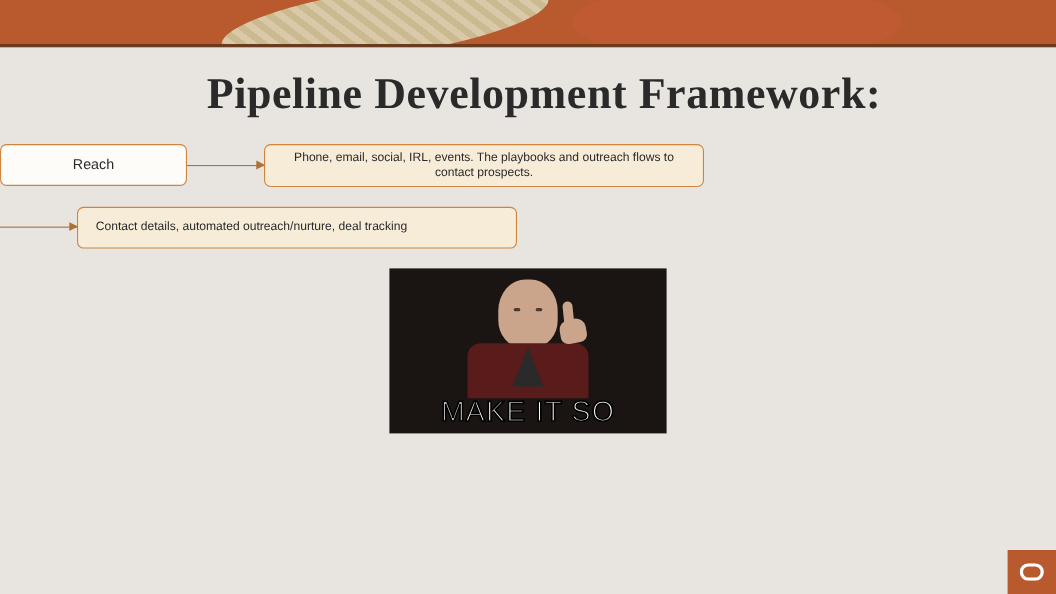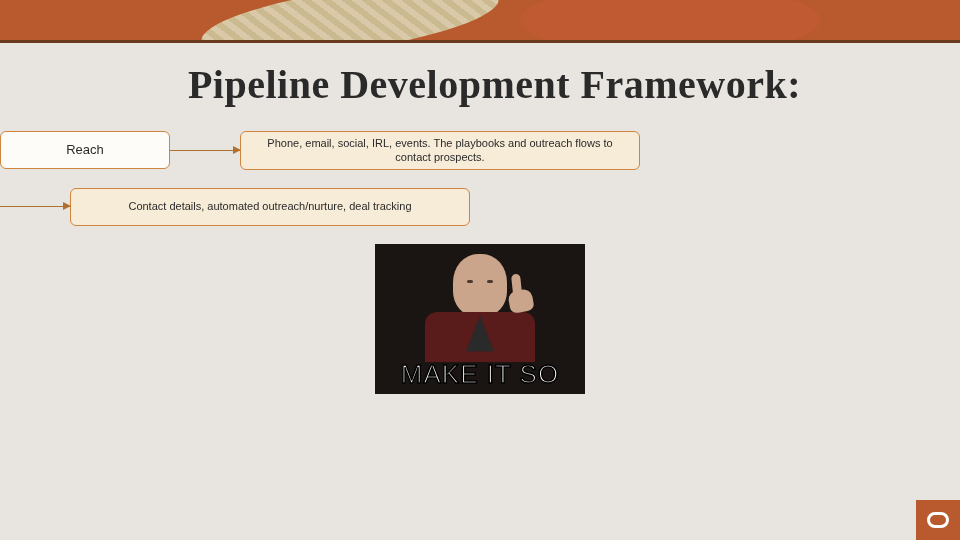--- a/index.html
+++ b/index.html
@@ -104,35 +104,34 @@
   }
   .pill-right {
     flex: 1;
     max-width: 400px;
     min-height: 38px;
     border: 1.5px solid #d0853f;
     border-radius: 6px;
     background: #f7ecd8;
     display: flex;
     align-items: center;
-    justify-content: center;
     font-family: Arial, sans-serif;
     font-size: 11px;
     color: #2a2a2a;
     text-align: center;
     padding: 4px 16px;
     line-height: 1.3;
   }
   .meme-block {
     margin-top: 18px;
     display: flex;
     justify-content: center;
   }
   .meme {
-    width: 210px;
+    width: 252px;
     height: 150px;
     background: #1a1512;
     position: relative;
     overflow: hidden;
   }
   .meme-figure {
     position: absolute;
     left: 50%;
     top: 10px;
     transform: translateX(-50%);

